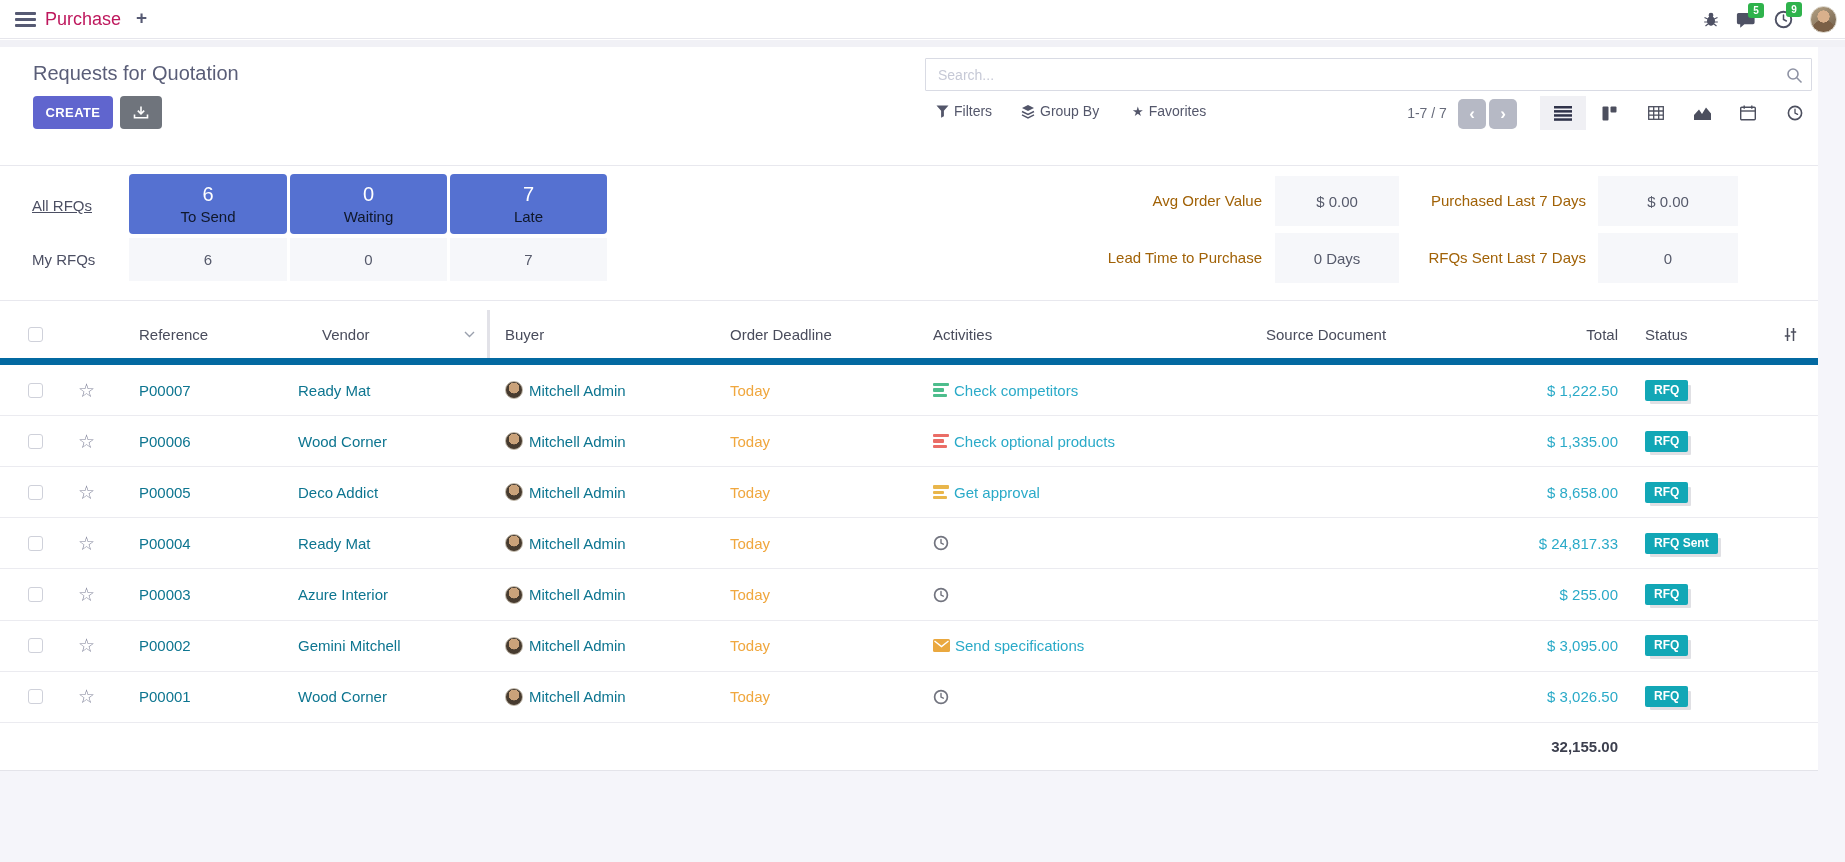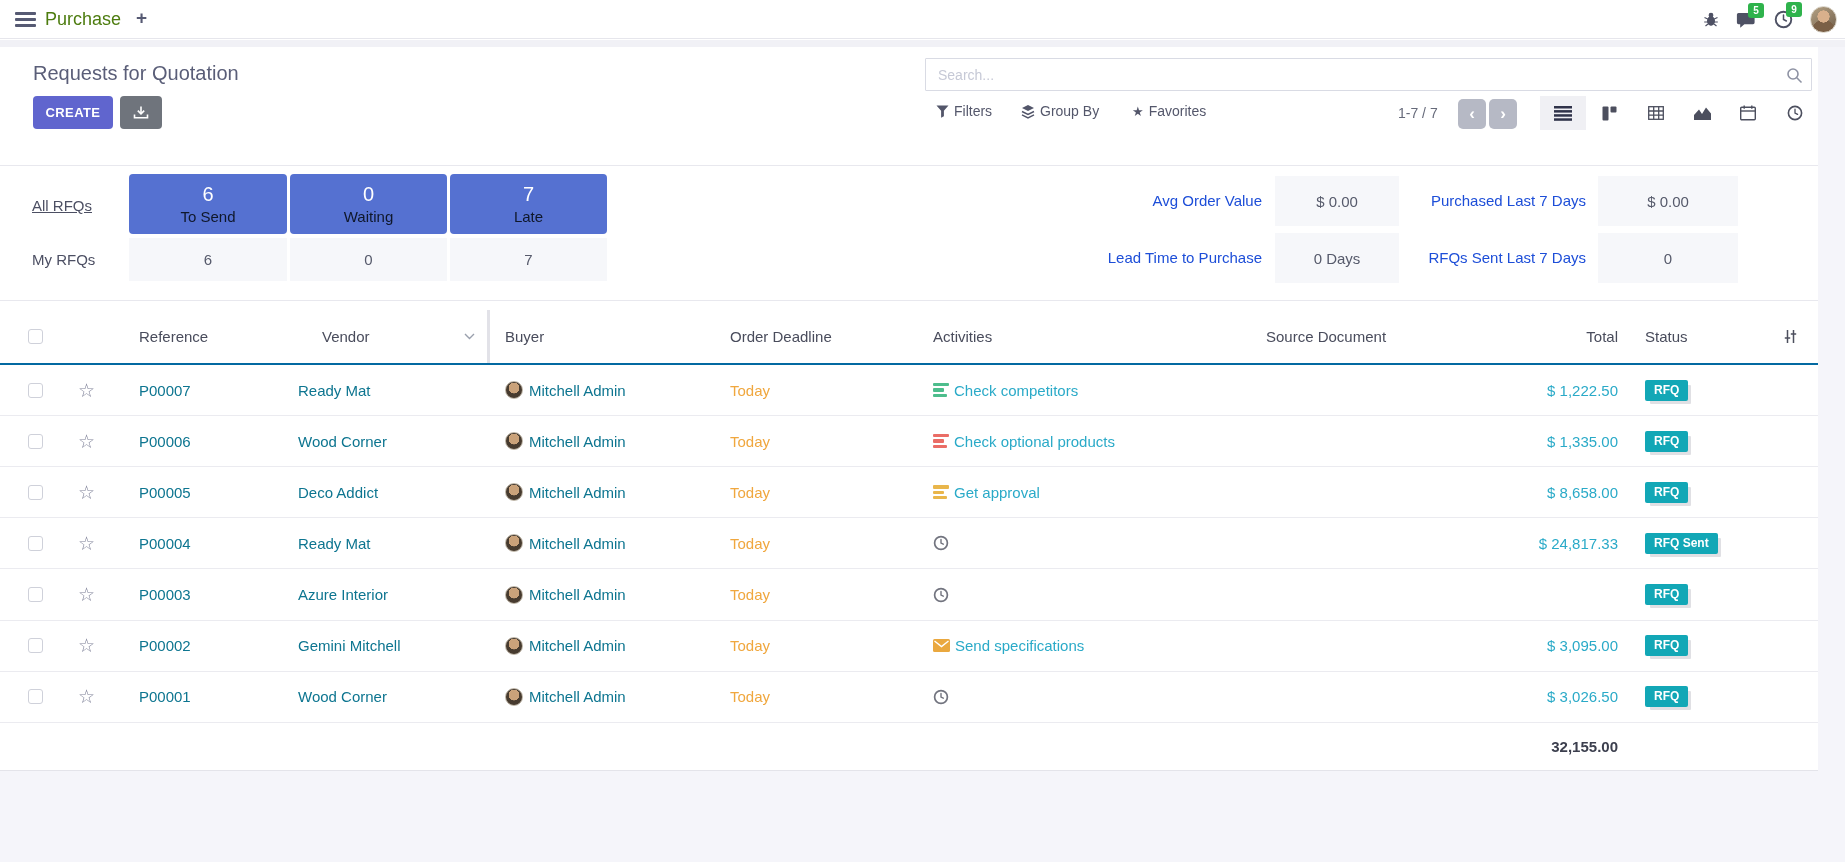--- a/index.html
+++ b/index.html
@@ -5,21 +5,21 @@
   * { margin:0; padding:0; box-sizing:border-box; }
   html,body { background:#fff; }
   body { font-family:"Liberation Sans", sans-serif; color:#4c4f63; }
   .stage { position:relative; width:1845px; height:862px; background:#fff; overflow:hidden; }
   .abs { position:absolute; }
 
   
   .navbar { position:absolute; top:0; left:0; width:1845px; height:39px; background:#fff; border-bottom:1px solid #e6e6ec; z-index:5; }
   .burger { position:absolute; left:15px; top:12px; width:21px; height:15px; display:flex; flex-direction:column; justify-content:space-between; cursor:pointer; }
   .burger i { display:block; height:3px; background:#565a73; border-radius:1px; }
-  .app-title { position:absolute; left:45px; top:9px; font-size:18px; color:#4d7c0f; }
+  .app-title { position:absolute; left:45px; top:9px; font-size:18px; color:#be185d; }
   .plus-tab { position:absolute; left:136px; top:7px; font-size:19px; font-weight:bold; color:#565a73; cursor:pointer; }
   .systray { position:absolute; right:8px; top:0; height:39px; display:flex; align-items:center; gap:17px; }
   .tray-item { position:relative; cursor:pointer; display:flex; align-items:center; }
   .tray-badge { position:absolute; top:-8px; left:12px; min-width:16px; height:15px; padding:0 3px; background:var(--counter-green,#2fb34c); color:#fff; font-size:10px; font-weight:bold; border-radius:3px; display:flex; align-items:center; justify-content:center; }
   .avatar { width:27px; height:27px; border-radius:50%; background:
       radial-gradient(circle at 50% 38%, #d9b08c 0 30%, rgba(0,0,0,0) 31%),
       radial-gradient(circle at 50% 98%, #7a5f46 0 42%, rgba(0,0,0,0) 43%),
       linear-gradient(145deg, #b5a284, #6e5c49); border:1px solid #d8d2c6; }
 
   .strip { background:#f1f1f6; }
@@ -27,38 +27,38 @@
   
   .cp-title { position:absolute; left:33px; top:62px; font-size:20px; color:#5a5e78; }
   .btn { display:flex; align-items:center; justify-content:center; border-radius:4px; cursor:pointer; border:none; }
   .btn-create { position:absolute; left:33px; top:96px; width:80px; height:33px; background:var(--accent,#6065ce); color:#fff; font-size:13px; font-weight:bold; letter-spacing:.4px; font-family:"Liberation Sans",sans-serif; }
   .btn-export { position:absolute; left:120px; top:96px; width:42px; height:33px; background:var(--button-gray,#6f747c); }
   .search-box { position:absolute; left:925px; top:58px; width:887px; height:33px; border:1px solid #d9dbe4; border-radius:1px; background:#fff; }
   .search-box input { position:absolute; left:12px; top:0; width:840px; height:31px; border:none; outline:none; font-size:14px; color:#555; background:transparent; font-family:"Liberation Sans",sans-serif; }
   .search-box input::placeholder { color:#c6c9d6; }
   .search-ic { position:absolute; right:8px; top:8px; }
   .cp-link { position:absolute; top:103px; display:flex; align-items:center; gap:5px; font-size:14px; color:#54576b; cursor:pointer; }
-  .pager-txt { position:absolute; left:1398px; top:105px; width:58px; text-align:left; font-size:14px; color:#666a7a; }
+  .pager-txt { position:absolute; left:1398px; top:105px; width:58px; text-align:center; font-size:14px; color:#666a7a; }
   .pg-btn { position:absolute; top:99px; width:28px; height:30px; background:#b6b9c5; border-radius:5px; color:#fff; font-size:17px; font-weight:bold; display:flex; align-items:center; justify-content:center; cursor:pointer; }
   .views { position:absolute; left:1540px; top:96px; width:278px; height:34px; display:flex; }
   .view-tile { flex:1; display:flex; align-items:center; justify-content:center; cursor:pointer; }
   .view-tile.active { background:#f0f0f4; }
 
   
   .dash-line { position:absolute; left:0; width:1818px; height:1px; background:#e8e8ee; }
   .dash-label { position:absolute; left:32px; font-size:15px; color:#4c4f63; }
   .tile { position:absolute; top:174px; height:60px; background:var(--tile-blue,#5571d1); border-radius:4px; color:#fff; display:flex; flex-direction:column; align-items:center; justify-content:center; gap:2px; cursor:pointer; }
   .tile .cnt { font-size:20px; }
   .tile .lbl { font-size:15px; color:#0f172a; }
   .mycell { position:absolute; top:238px; height:43px; background:#f6f7fa; display:flex; align-items:center; justify-content:center; font-size:15px; color:#565a6b; cursor:pointer; }
-  .kpi-label { position:absolute; font-size:15px; color:#1d4ed8; text-align:right; }
+  .kpi-label { position:absolute; font-size:15px; color:#a16207; text-align:right; }
   .kpi-box { position:absolute; background:#f6f7fa; display:flex; align-items:center; justify-content:center; font-size:15px; color:#565a6b; }
 
   
-  .thead { position:absolute; left:0; top:310px; width:1818px; height:55px; border-bottom:2px solid #0369a1; background:#fff; font-size:15px; color:#494c5c; }
+  .thead { position:absolute; left:0; top:310px; width:1818px; height:55px; border-bottom:7px solid #0369a1; background:#fff; font-size:15px; color:#494c5c; }
   .hcell { position:absolute; top:0; bottom:0; display:flex; align-items:center; cursor:pointer; }
   .col-divider { position:absolute; left:487px; top:0; bottom:0; width:3px; background:#e2e2e8; }
   .trow { position:absolute; left:0; width:1818px; height:51px; border-bottom:1px solid #ebebf0; background:#fff; font-size:15px; cursor:pointer; }
   .cell { position:absolute; top:0; bottom:0; display:flex; align-items:center; gap:6px; }
   .c-check { left:28px; } .c-star { left:78px; } .c-ref { left:139px; } .c-vendor { left:298px; }
   .c-buyer { left:505px; } .c-deadline { left:730px; } .c-activity { left:933px; gap:5px; }
   .c-source { left:1266px; }
   .c-total { right:200px; width:220px; justify-content:flex-end; color:var(--link-cyan,#2aaac8); }
   .c-status { left:1645px; }
   .cb { width:15px; height:15px; border:1px solid #cfd1da; border-radius:3px; background:#fff; display:inline-block; }
@@ -416,20 +416,21 @@
 
       <span class="act-clock-ic" style="display: inline-flex;">
         <svg width="16" height="16" viewBox="0 0 16 16" fill="none" stroke="#72747f">
               <circle cx="8" cy="8" r="6.4" stroke-width="1.7"></circle>
               <path d="M8 4.5 V8 L10.3 9.2" stroke-width="1.4" stroke-linecap="round"></path>
             </svg>
       </span>
 
     </span>
     <span class="cell c-source"></span>
+    <span class="cell c-total">$ 255.00</span>
     <span class="cell c-status">
           <span class="badge">RFQ</span>
         </span>
   </div>
       <div class="trow" style="top: 620.75px;">
     <span class="cell c-check">
           <span class="cb"></span>
         </span>
     <span class="cell c-star">
           <span class="star-g">☆</span>

